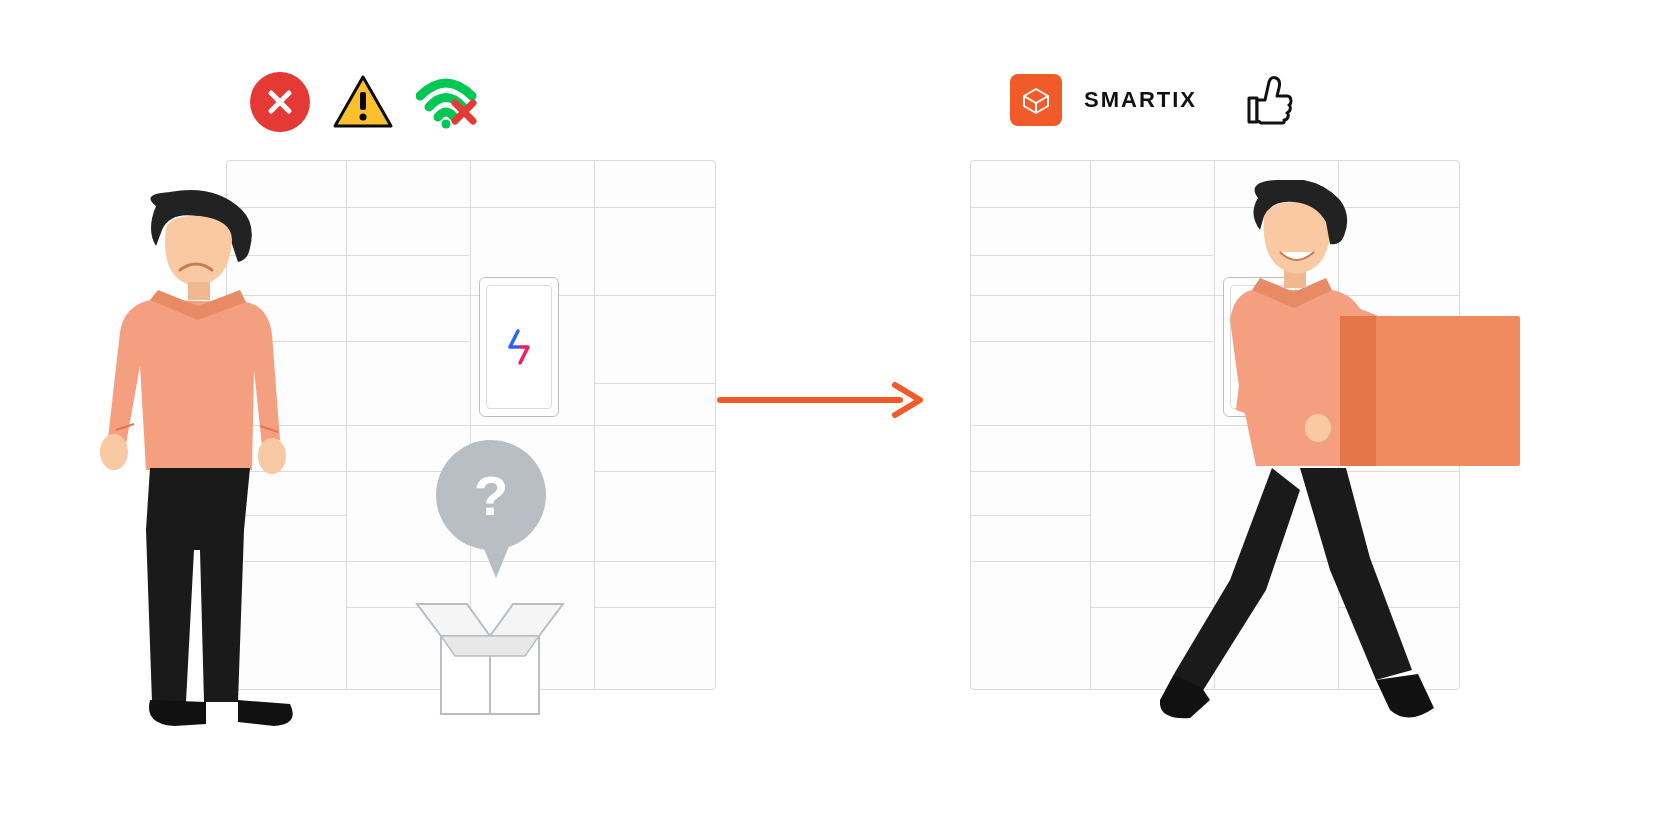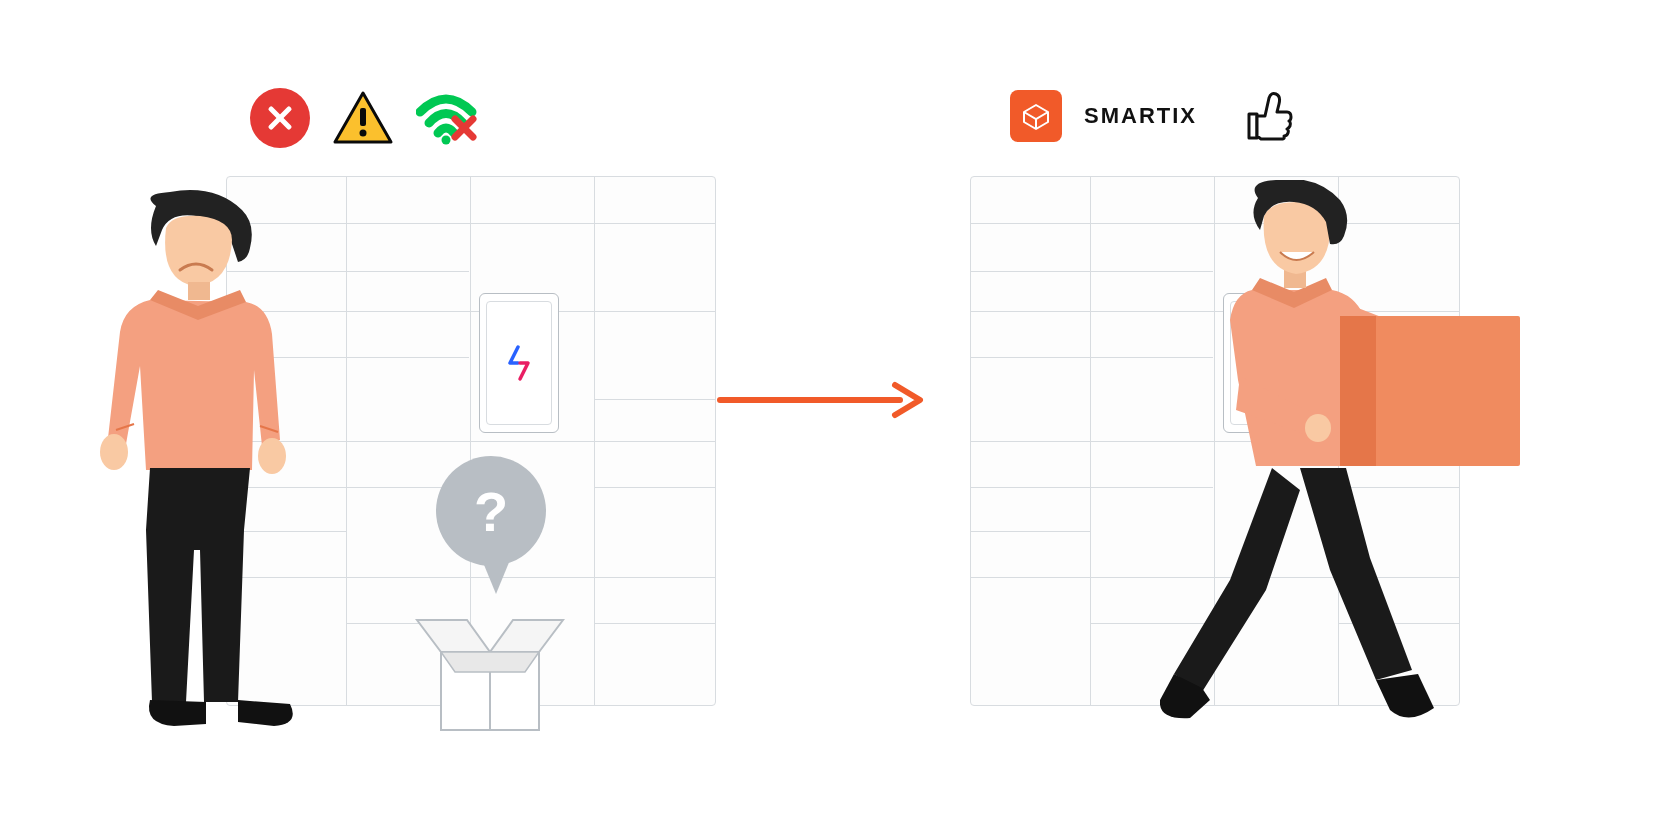--- a/index.html
+++ b/index.html
@@ -6,21 +6,21 @@
   body {
     width: 1654px;
     height: 835px;
     background: #ffffff;
     position: relative;
     font-family: Arial, sans-serif;
     overflow: hidden;
   }
   .scene {
     position: absolute;
-    top: 16px;
+    top: 0;
     height: 771px;
   }
   .scene-left { left: 100px; width: 600px; }
   .scene-right { left: 940px; width: 600px; }
 
   
   .icon-row {
     position: absolute;
     top: 72px;
     display: flex;

